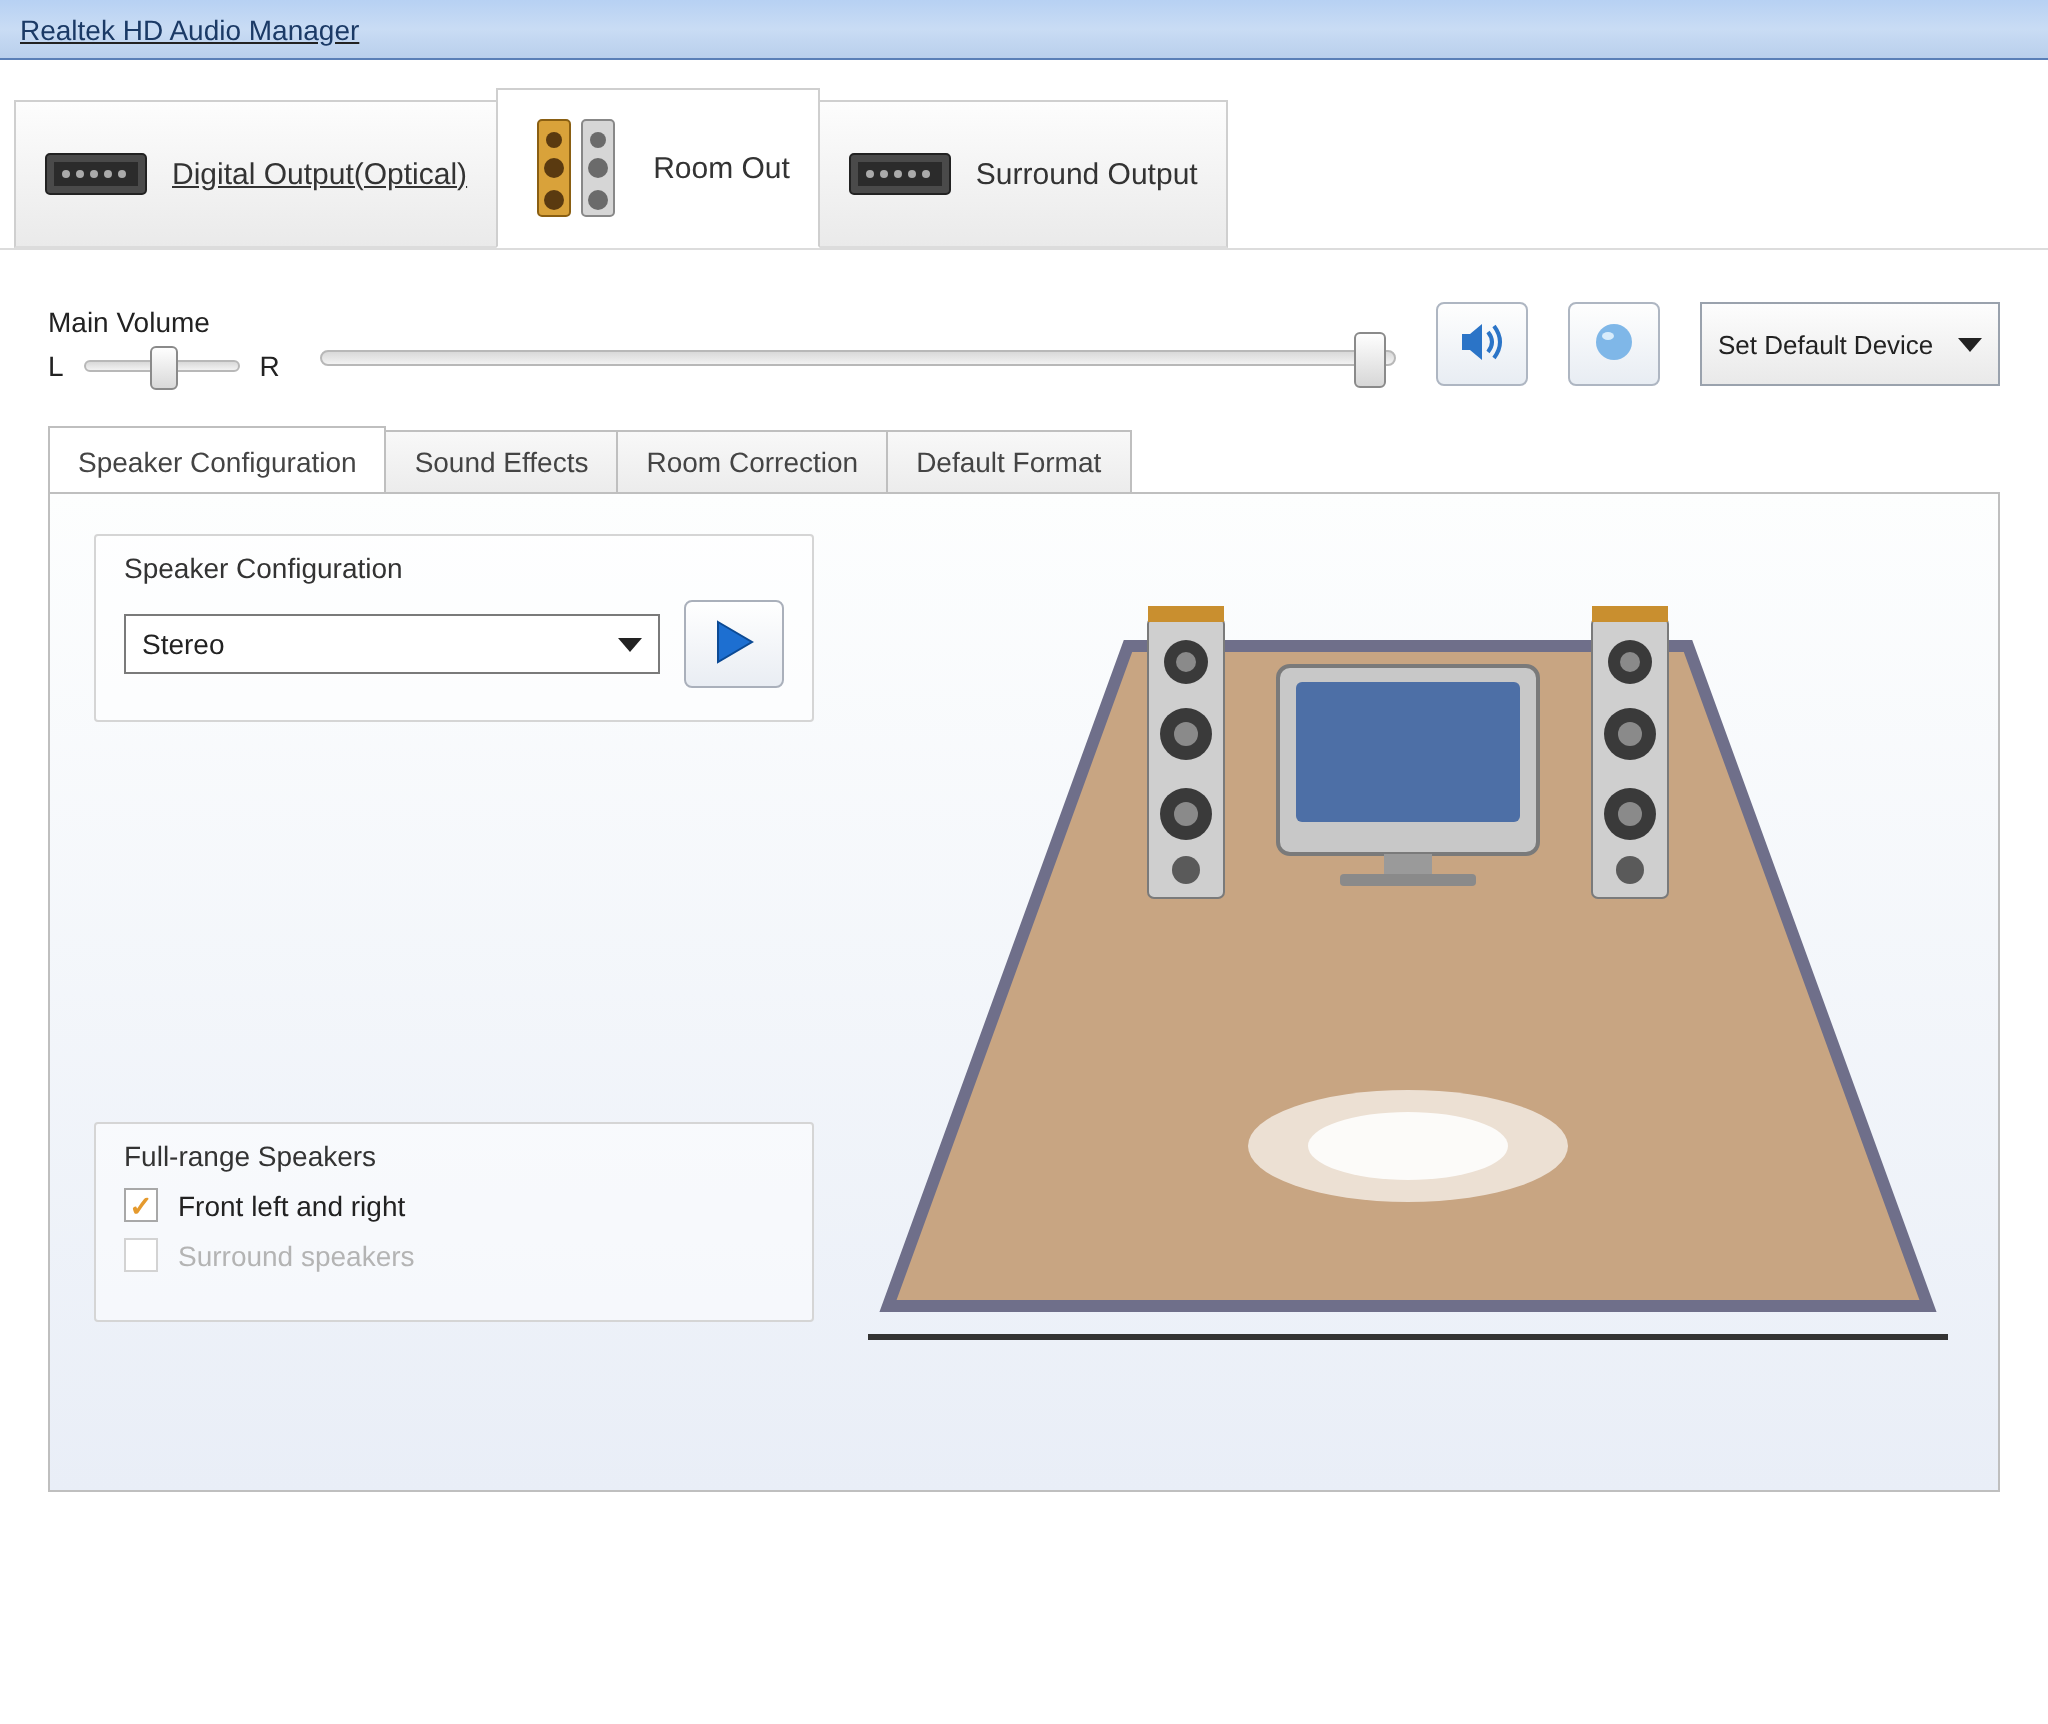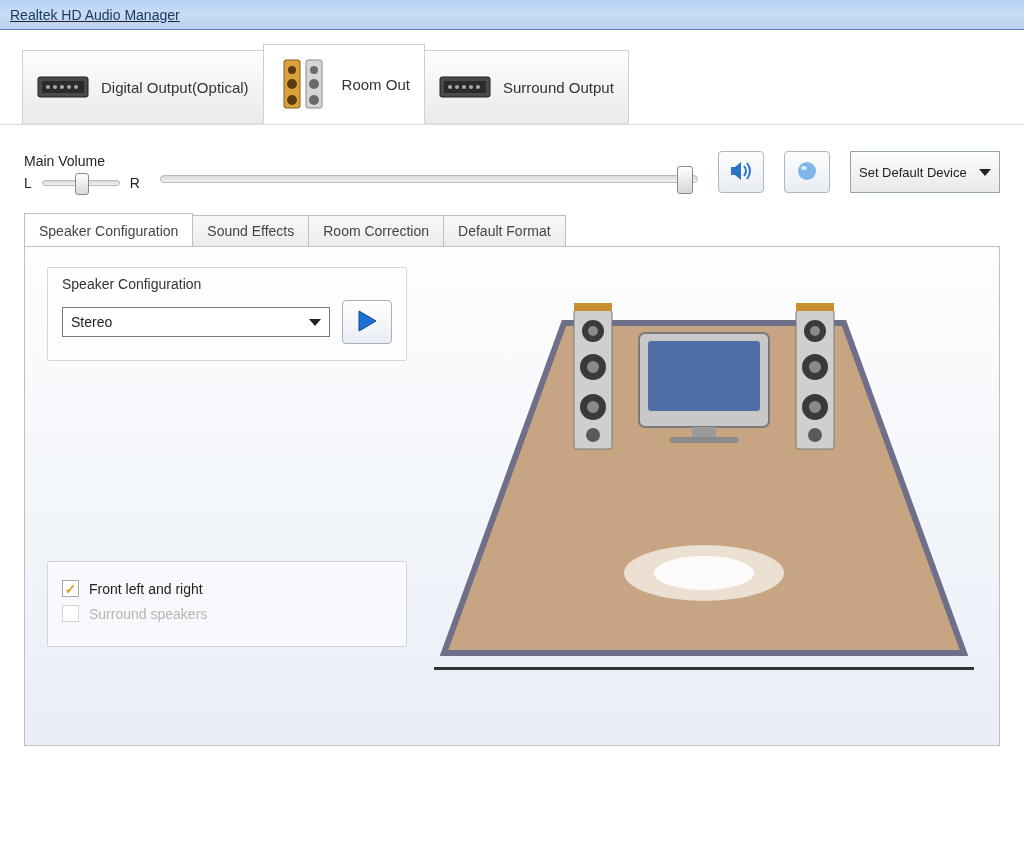--- a/index.html
+++ b/index.html
@@ -30,21 +30,21 @@
     border: 1px solid #cfcfcf;
     border-bottom: 1px solid #dcdcdc;
     background: linear-gradient(to bottom, #fdfdfd, #eaeaea);
     margin-right: -1px;
     position: relative;
     cursor: pointer;
     height: 74px;
     color: #333;
     font-size: 15px;
   }
-  .output-tab:first-child { margin-left: 22px; }
+  .output-tab:first-child { margin-left: 7px; text-decoration: underline; }
   .output-tab.active {
     background: #fff;
     border-bottom: 1px solid #fff;
     z-index: 2;
     height: 80px;
     margin-top: -6px;
     margin-bottom: -1px;
   }
   .output-tab .tab-icon { width: 52px; height: 46px; display:flex;align-items:center;justify-content:center; }
 
@@ -237,20 +237,21 @@
               <span>
                 <svg width="22" height="24" viewBox="0 0 22 24">
                     <path d="M3 2 L20 12 L3 22 Z" fill="#1d6fd1" stroke="#0c4a94"></path>
                   </svg>
               </span>
             </div>
           </div>
         </div>
 
         <div class="group full-range">
+          <div class="group-title">Full-range Speakers</div>
           <div class="chk-row">
             <span class="chk checked">
                 <span class="mark">✓</span>
               </span>
             <span>Front left and right</span>
           </div>
           <div class="chk-row">
             <span class="chk disabled"></span>
             <span class="disabled-text">Surround speakers</span>
           </div>

